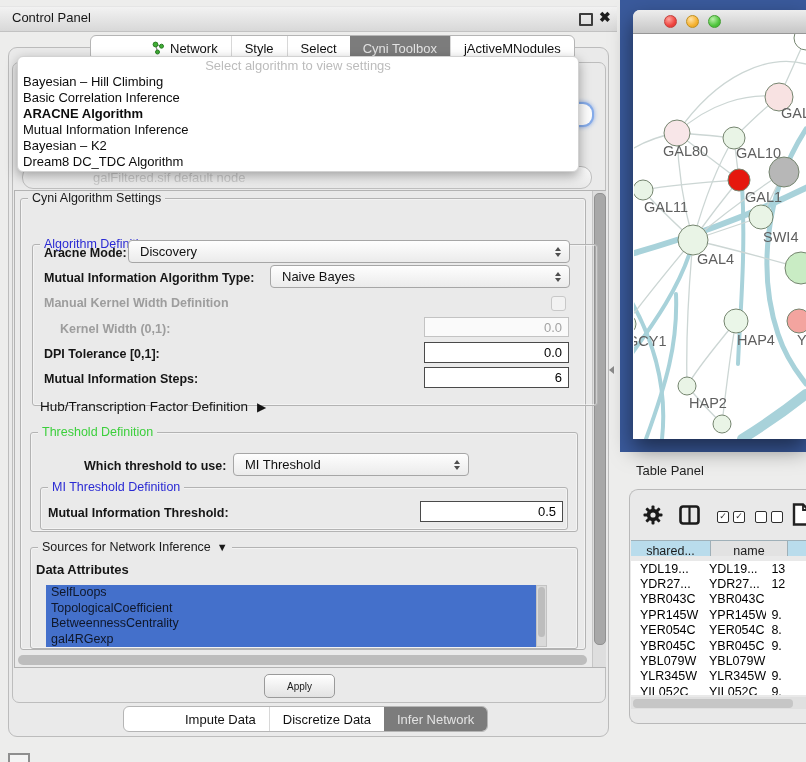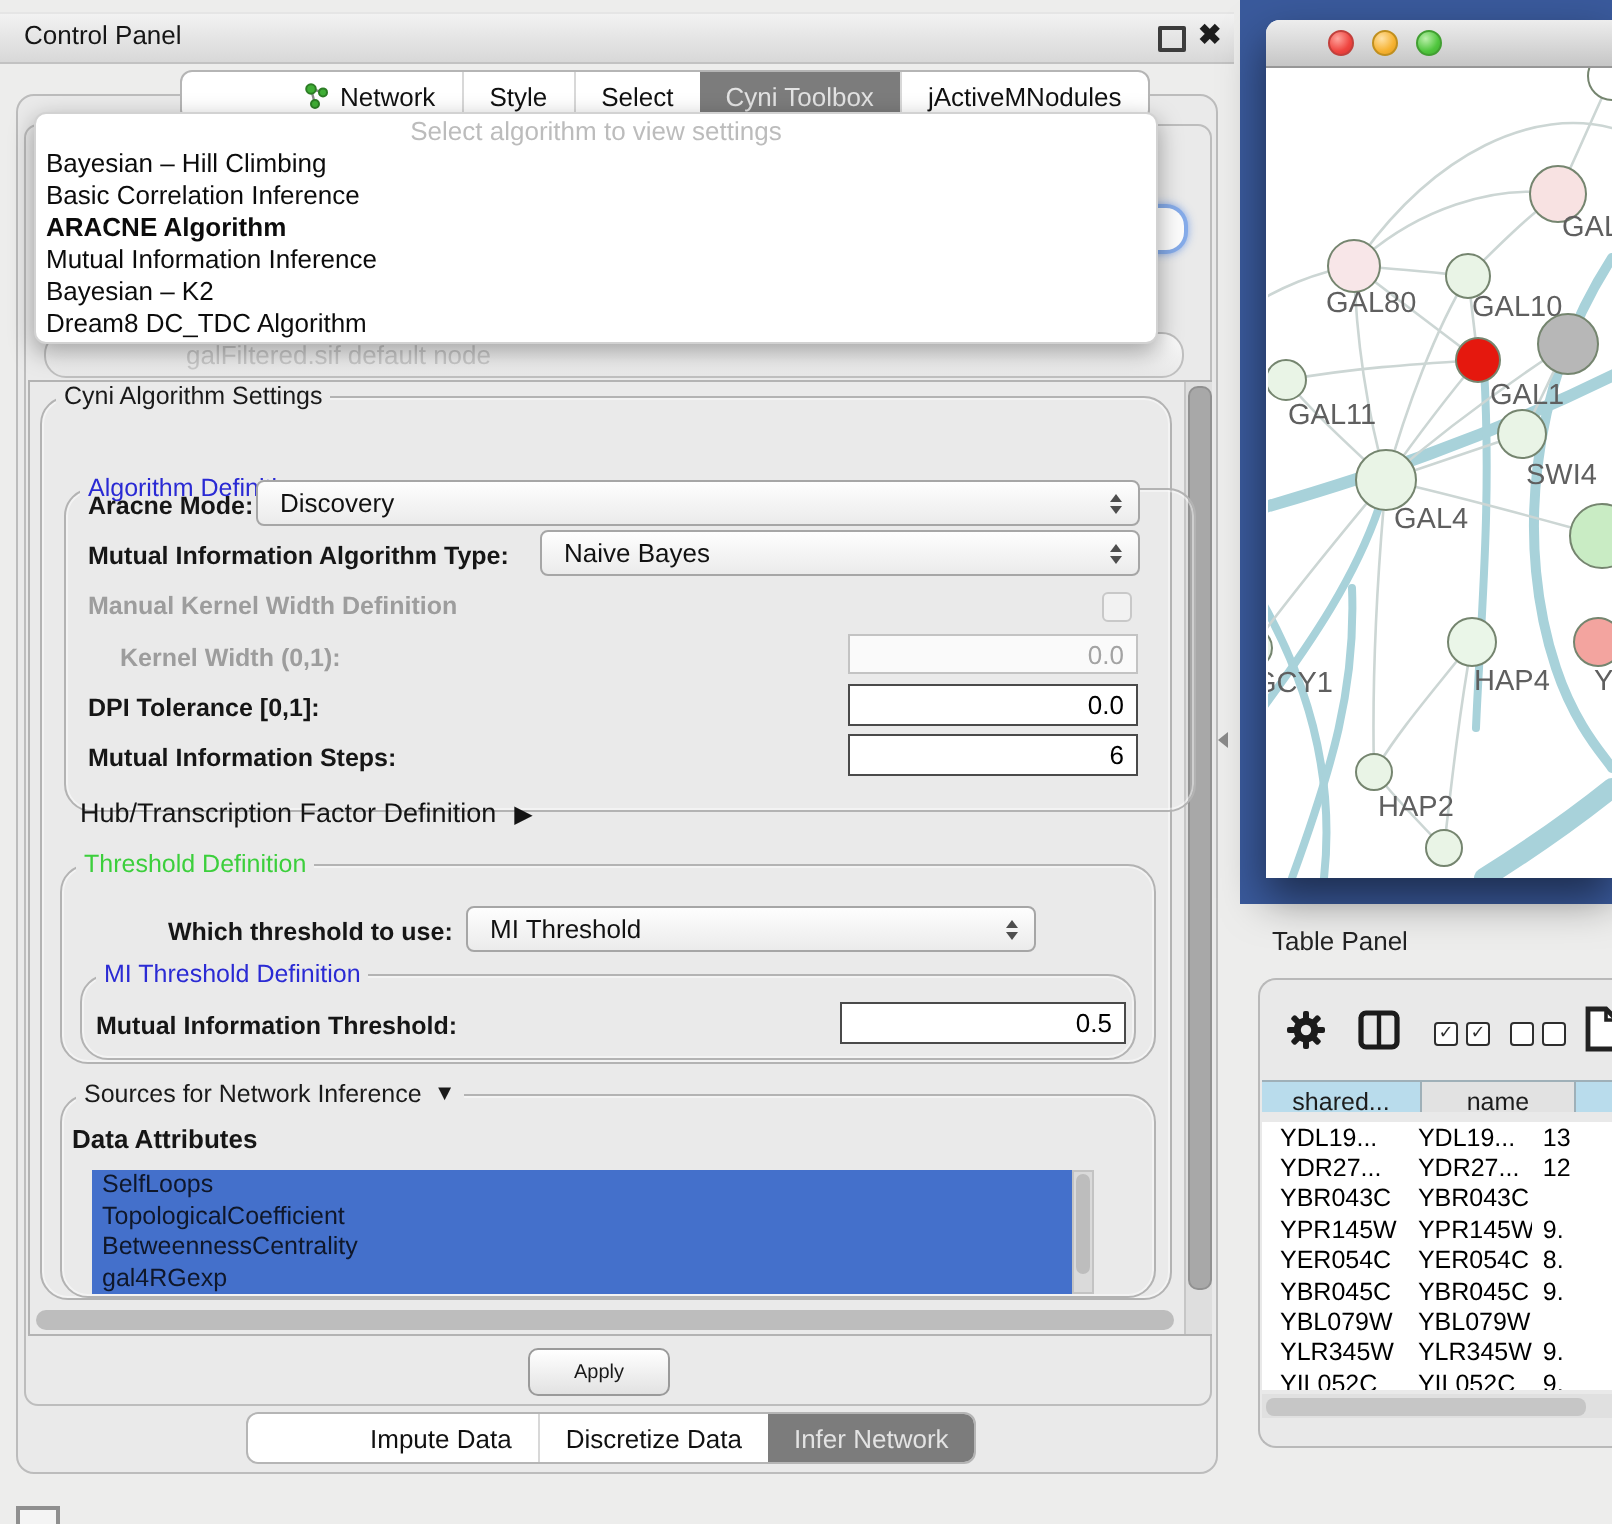--- a/index.html
+++ b/index.html
@@ -31,21 +31,21 @@
                 border-radius:0 11px 11px 0;background:#fcfcfc;box-shadow:0 0 4px rgba(90,140,230,.7);z-index:5;}
   #ghost-combo{left:22px;top:166px;width:568px;height:21px;border:1px solid #bfbfbf;border-radius:11px;
                background:linear-gradient(#fbfbfb,#e8e8e8);z-index:2;overflow:hidden;}
   #ghost-combo span{margin-left:70px;color:#cacaca;font-size:13px;line-height:21px;display:inline-block;}
   
   #viewport{left:14px;top:190px;width:592px;height:478px;border:1px solid #b3b3b3;background:#eaeaea;box-sizing:border-box;}
   #vtrack{left:592px;top:191px;width:13px;height:476px;background:#dedede;border-left:1px solid #c6c6c6;}
   #vthumb{left:594px;top:193px;width:10px;height:450px;background:#a8a8a8;border:1px solid #919191;border-radius:5px;}
   #htrack{left:16px;top:654px;width:574px;height:12px;}
   #hthumb{left:18px;top:655px;width:569px;height:10px;background:#bdbdbd;border-radius:5px;}
-  .group{border:1px solid #b3b3b3;border-radius:14px;box-shadow:inset 0 0 0 1px rgba(255,255,255,.45);}
+  .group{border:1px solid #b3b3b3;border-radius:3px;box-shadow:inset 0 0 0 1px rgba(255,255,255,.45);}
   .legend{position:absolute;top:-8px;left:7px;background:#eaeaea;padding:0 4px;font-size:12.5px;white-space:nowrap;display:flex;align-items:center;gap:6px;}
   .legend.blue{color:#2a2ad4;}
   .legend.green{color:#3ccf3c;}
   #grp-cas{left:20px;top:198px;width:564px;height:450px;}
   #grp-ad{left:32px;top:244px;width:540px;height:160px;padding-left:24px;}
   #grp-td{left:30px;top:432px;width:546px;height:98px;}
   #grp-mtd{left:40px;top:487px;width:526px;height:41px;}
   #grp-src{left:30px;top:547px;width:546px;height:100px;}
   .lbl{font-weight:bold;font-size:12.5px;color:#161616;white-space:nowrap;}
   .lbl.dis{color:#9d9d9d;}
@@ -54,21 +54,21 @@
   #lbl-dpi{left:44px;top:347px;}     #lbl-mis{left:44px;top:372px;}
   #lbl-which{left:84px;top:459px;}   #lbl-mit{left:48px;top:506px;}
   #lbl-da{left:36px;top:562px;font-size:13px;}
   .combo{display:flex;align-items:center;background:linear-gradient(#fefefe,#ebebeb);border:1px solid #a6a6a6;
          border-radius:4px;font-size:13px;padding-left:11px;color:#111;box-sizing:border-box;}
   .combo .arr{position:absolute;right:8px;top:50%;transform:translateY(-50%);display:flex;flex-direction:column;gap:2px;}
   .tri-u{width:0;height:0;border-left:3.5px solid transparent;border-right:3.5px solid transparent;border-bottom:4px solid #4e4e4e;}
   .tri-d{width:0;height:0;border-left:3.5px solid transparent;border-right:3.5px solid transparent;border-top:4px solid #4e4e4e;}
   #cmb-aracne{left:128px;top:240px;width:442px;height:23px;}
   #cmb-mitype{left:270px;top:265px;width:300px;height:23px;}
-  #cmb-which{left:233px;top:453px;width:285px;height:23px;}
+  #cmb-which{left:233px;top:453px;width:236px;height:23px;}
   #chk-mkw{left:551px;top:296px;width:13px;height:13px;border:1px solid #c8c8c8;border-radius:3px;background:#f2f2f2;}
   .field{background:#fff;border:1px solid #4a4a4a;font-size:13px;color:#000;display:flex;align-items:center;
          justify-content:flex-end;padding-right:6px;box-sizing:border-box;}
   .field.dis{border-color:#c3c3c3;background:#fafafa;color:#a3a3a3;}
   #fld-kw{left:424px;top:317px;width:145px;height:20px;}
   #fld-dpi{left:424px;top:342px;width:145px;height:21px;}
   #fld-mis{left:424px;top:367px;width:145px;height:21px;}
   #fld-mit{left:420px;top:501px;width:143px;height:21px;}
   #hub-row{left:40px;top:399px;font-size:13.5px;color:#141414;display:flex;align-items:center;gap:9px;}
   #hub-row .hub-arrow{font-size:12px;}

